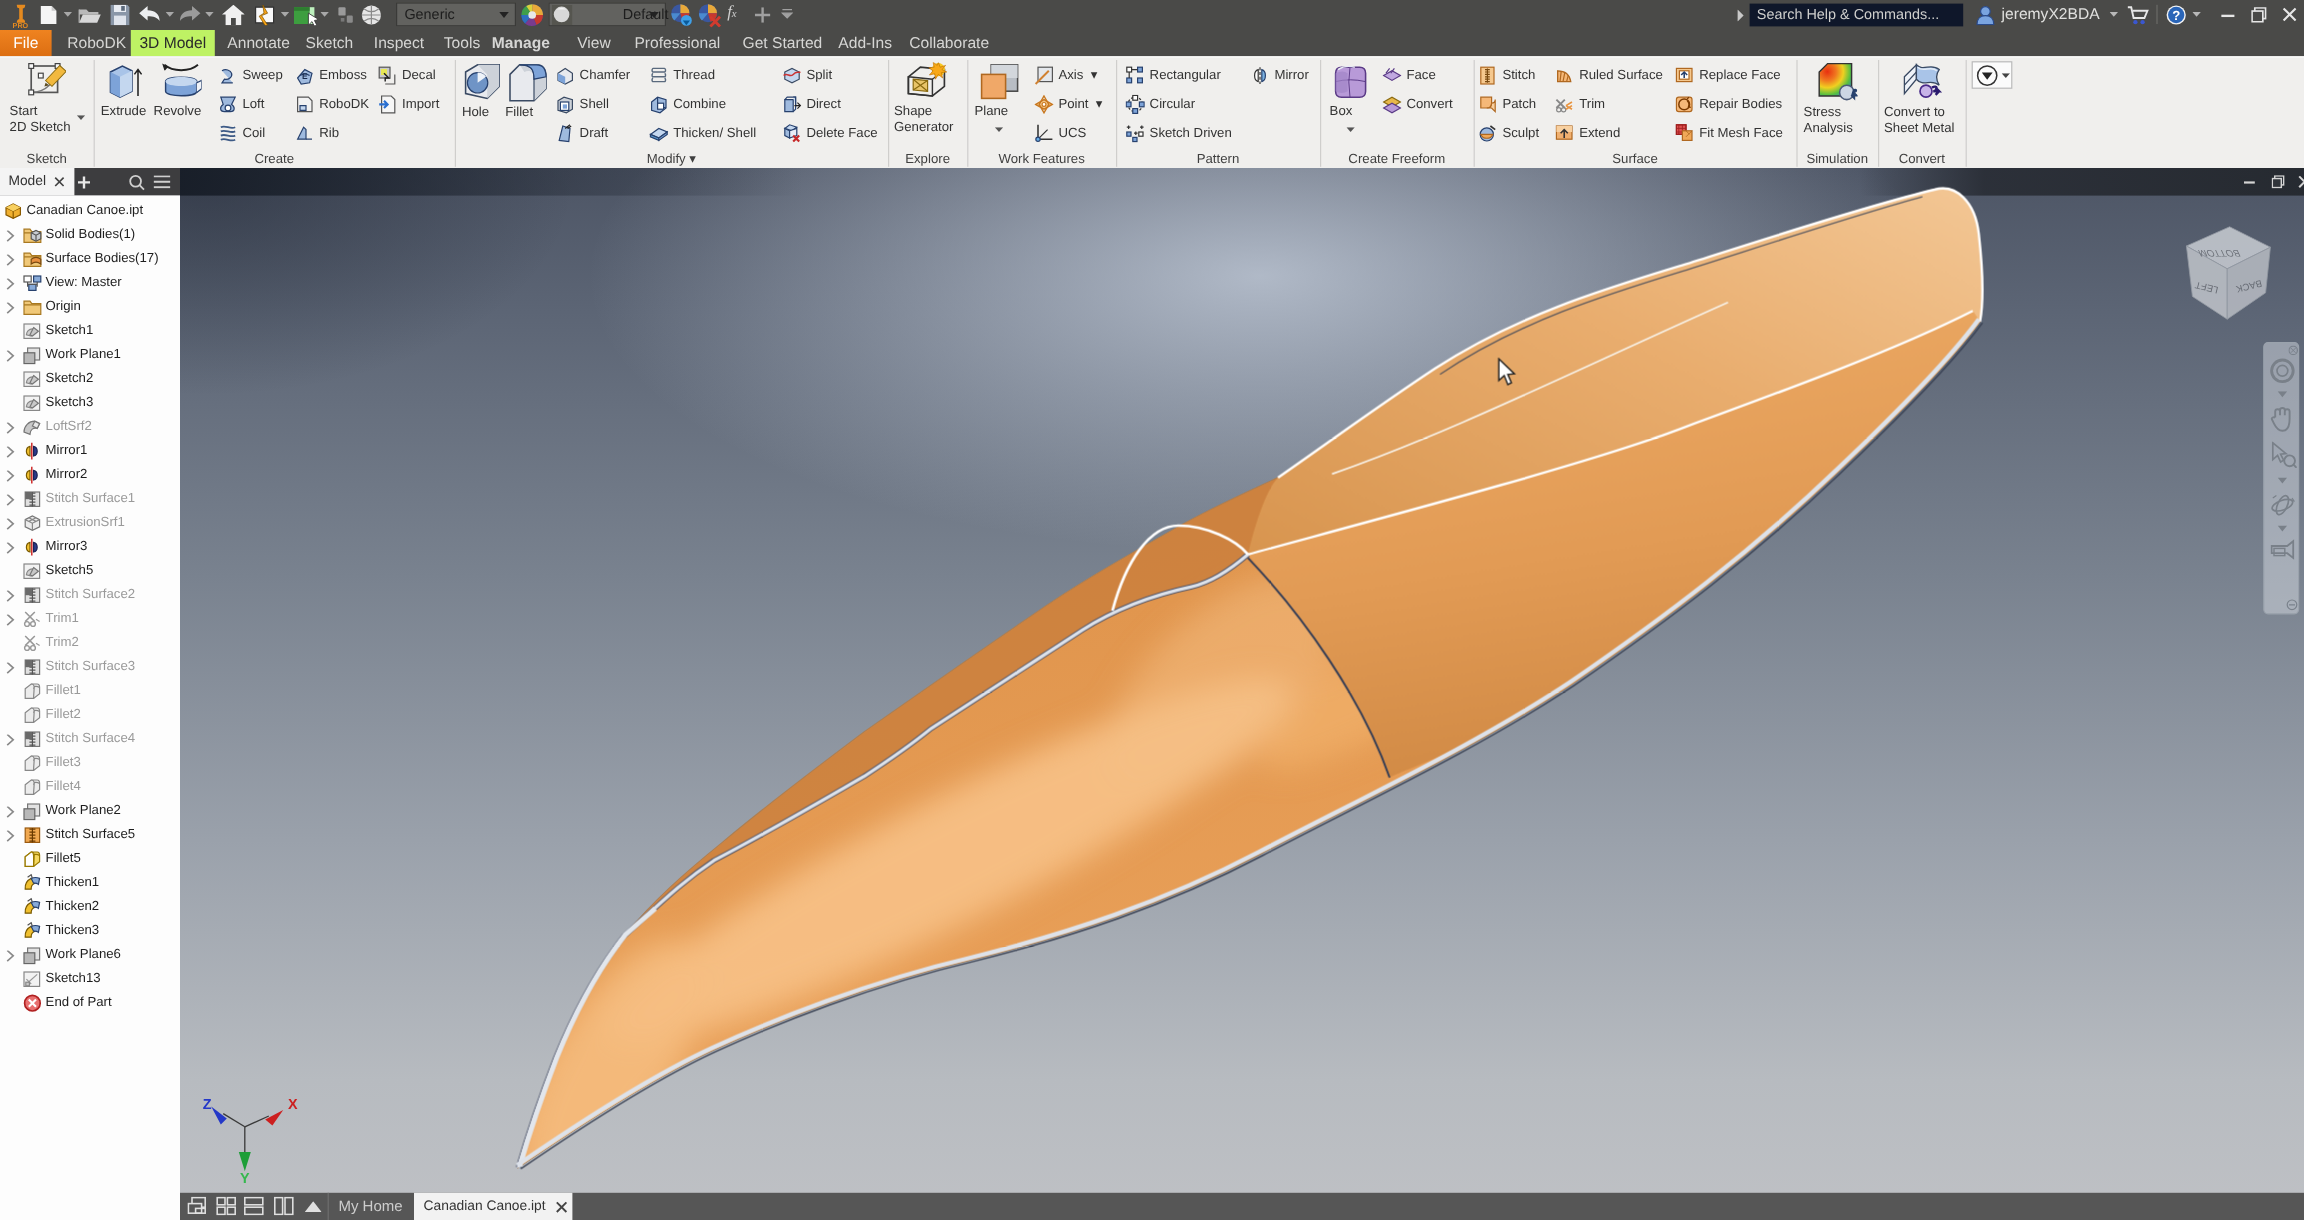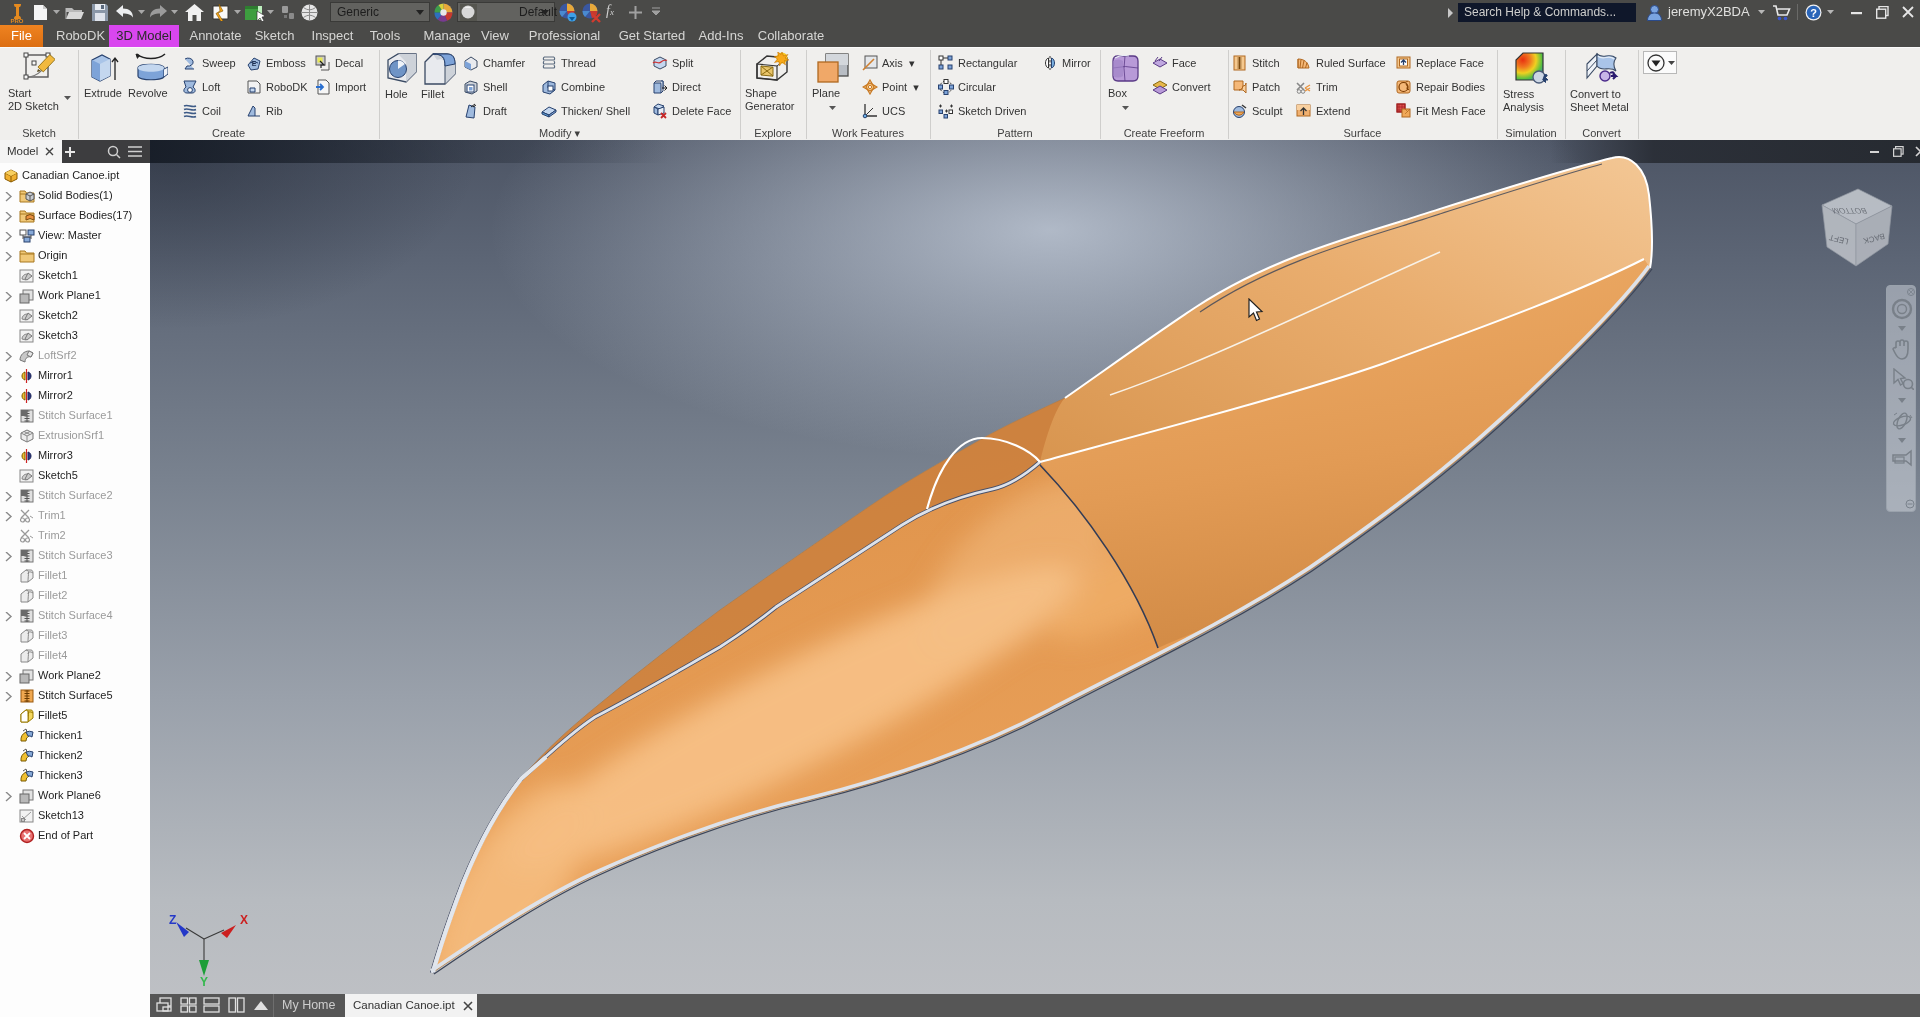--- a/index.html
+++ b/index.html
@@ -4,21 +4,21 @@
 <style>
 * { margin:0; padding:0; box-sizing:border-box; }
 html,body { width:1920px; height:1017px; overflow:hidden; background:#fff;
   font-family:"Liberation Sans", sans-serif; }
 .abs { position:absolute; }
 
 #titlebar { position:absolute; left:0; top:0; width:1920px; height:25px; background:#4a4a48; }
 #tabrow { position:absolute; left:0; top:25px; width:1920px; height:22px; background:#4a4a48; }
 .tab { position:absolute; top:0; height:22px; line-height:22px; color:#d6d6d4; font-size:13px; text-align:center; }
 .tab.file { background:linear-gradient(#ef8320,#dc6e12); color:#fff; }
-.tab.active { background:#d946ef; color:#2b2b2b; }
+.tab.active { background:#bef264; color:#2b2b2b; }
 
 #ribbon { position:absolute; left:0; top:47px; width:1920px; height:93px; background:#f0efed; border-top:1px solid #fafafa; }
 .gsep { position:absolute; top:2px; height:89px; width:1px; background:#cfcecc; }
 .glabel { position:absolute; top:78px; height:14px; line-height:14px; font-size:11px; color:#3f3f3f; text-align:center; }
 .bigbtn { position:absolute; top:4px; text-align:left; font-size:11px; color:#333; line-height:13px; }
 .bigbtn svg { display:block; margin:0 auto 3px auto; }
 .sbtn { position:absolute; height:18px; font-size:11px; color:#333; line-height:18px; white-space:nowrap; }
 .sbtn svg { position:absolute; left:0; top:1px; }
 .sbtn .lbl { position:absolute; left:20px; top:0; }
 
@@ -218,21 +218,21 @@
     </svg>
 </div>
 <div id="tabrow">
   <div class="tab file" style="left:0;width:43px;">File</div>
   <div class="tab" style="left:56px;width:45px;">RoboDK</div>
   <div class="tab active" style="left:109px;width:70px;">3D Model</div>
   <div class="tab" style="left:188px;width:55px;">Annotate</div>
   <div class="tab" style="left:252px;width:45px;">Sketch</div>
   <div class="tab" style="left:310px;width:45px;">Inspect</div>
   <div class="tab" style="left:365px;width:40px;">Tools</div>
-  <div class="tab" style="left:422px;width:50px;">Manage</div>
+  <div class="tab" style="left:409px;width:50px;font-weight:bold;">Manage</div>
   <div class="tab" style="left:475px;width:40px;">View</div>
   <div class="tab" style="left:522px;width:85px;">Professional</div>
   <div class="tab" style="left:617px;width:70px;">Get Started</div>
   <div class="tab" style="left:697px;width:48px;">Add-Ins</div>
   <div class="tab" style="left:755px;width:72px;">Collaborate</div>
   <svg class="abs" style="left:853px;top:31px" width="24" height="12">
       <rect x="0" y="0" width="21" height="11" rx="5.5" fill="#f0f0ee"></rect>
       <path d="M6 7 l4.5-4 4.5 4 z" fill="#4a4a48"></path>
     </svg>
   <svg class="abs" style="left:879px;top:34px" width="8" height="6">

